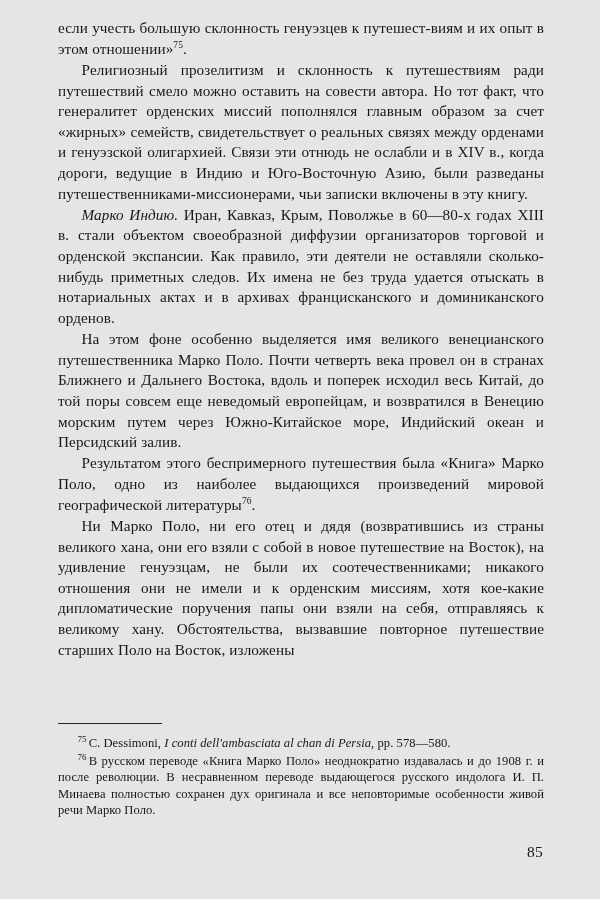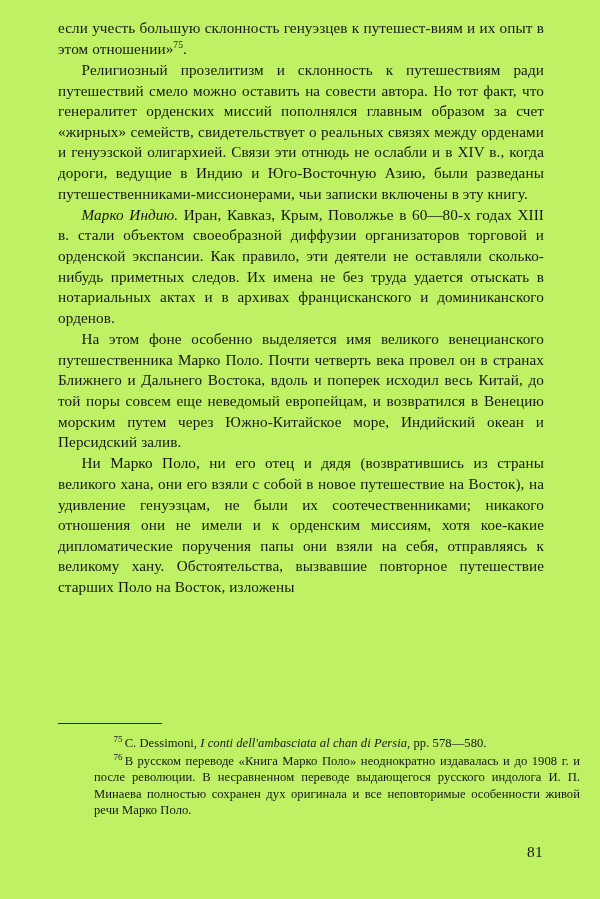--- a/index.html
+++ b/index.html
@@ -9,21 +9,21 @@
   }
   body {
     font-family: "Liberation Serif", serif;
     color: #17161a;
   }
   .page {
     position: relative;
     width: 600px;
     height: 899px;
     margin: 0 auto;
-    background: #bef264;
+    background: #e5e5e5;
     overflow: hidden;
   }
   .textblock {
     position: absolute;
     left: 58px;
     top: 18px;
     width: 486px;
   }
   p.body-par {
     margin: 0 0 0.05em 0;
@@ -51,21 +51,20 @@
     top: 723px;
     width: 104px;
     height: 1px;
     background: #24232a;
   }
   .footnotes {
     position: absolute;
     left: 58px;
     top: 735px;
     width: 486px;
-    margin-left: 36px;
   }
   p.footnote {
     margin: 0 0 2px 0;
     font-size: 12.6px;
     line-height: 1.29;
     text-align: justify;
     text-indent: 1.55em;
     letter-spacing: 0.05px;
   }
   sup.fn-num {
@@ -90,28 +89,29 @@
   <div class="textblock">
 
     <p class="body-par">если учесть большую склонность генуэзцев к путешест-виям и их опыт в этом отношении»<sup class="note-ref">75</sup>.</p>
 
     <p class="body-par indent">Религиозный прозелитизм и склонность к путешествиям ради путешествий смело можно оставить на совести автора. Но тот факт, что генералитет орденских миссий пополнялся главным образом за счет «жирных» семейств, свидетельствует о реальных связях между орденами и генуэзской олигархией. Связи эти отнюдь не ослабли и в XIV в., когда дороги, ведущие в Индию и Юго-Восточную Азию, были разведаны путешественниками-миссионерами, чьи записки включены в эту книгу.</p>
 
     <p class="body-par indent"><span class="italic">Марко Индию.</span> Иран, Кавказ, Крым, Поволжье в 60—80-х годах XIII в. стали объектом своеобразной диффузии организаторов торговой и орденской экспансии. Как правило, эти деятели не оставляли сколько-нибудь приметных следов. Их имена не без труда удается отыскать в нотариальных актах и в архивах францисканского и доминиканского орденов.</p>
 
     <p class="body-par indent">На этом фоне особенно выделяется имя великого венецианского путешественника Марко Поло. Почти четверть века провел он в странах Ближнего и Дальнего Востока, вдоль и поперек исходил весь Китай, до той поры совсем еще неведомый европейцам, и возвратился в Венецию морским путем через Южно-Китайское море, Индийский океан и Персидский залив.</p>
 
+    <p class="body-par indent">Результатом этого беспримерного путешествия была «Книга» Марко Поло, одно из наиболее выдающихся произведений мировой географической литературы<sup class="note-ref">76</sup>.</p>
 
     <p class="body-par indent">Ни Марко Поло, ни его отец и дядя (возвратившись из страны великого хана, они его взяли с собой в новое путешествие на Восток), на удивление генуэзцам, не были их соотечественниками; никакого отношения они не имели и к орденским миссиям, хотя кое-какие дипломатические поручения папы они взяли на себя, отправляясь к великому хану. Обстоятельства, вызвавшие повторное путешествие старших Поло на Восток, изложены</p>
 
   </div>
 
   <div class="rule"></div>
 
   <div class="footnotes">
     <p class="footnote"><sup class="fn-num">75</sup><span>C. Dessimoni, </span><span class="italic">I conti dell'ambasciata al chan di Persia,</span><span> pp. 578—580.</span></p>
 
     <p class="footnote"><sup class="fn-num">76</sup><span>В русском переводе «Книга Марко Поло» неоднократно издавалась и до 1908 г. и после революции. В несравненном переводе выдающегося русского индолога И. П. Минаева полностью сохранен дух оригинала и все неповторимые особенности живой речи Марко Поло.</span></p>
   </div>
 
-  <div class="folio">81</div>
+  <div class="folio">85</div>
 
 </div>
 
 </body></html>

